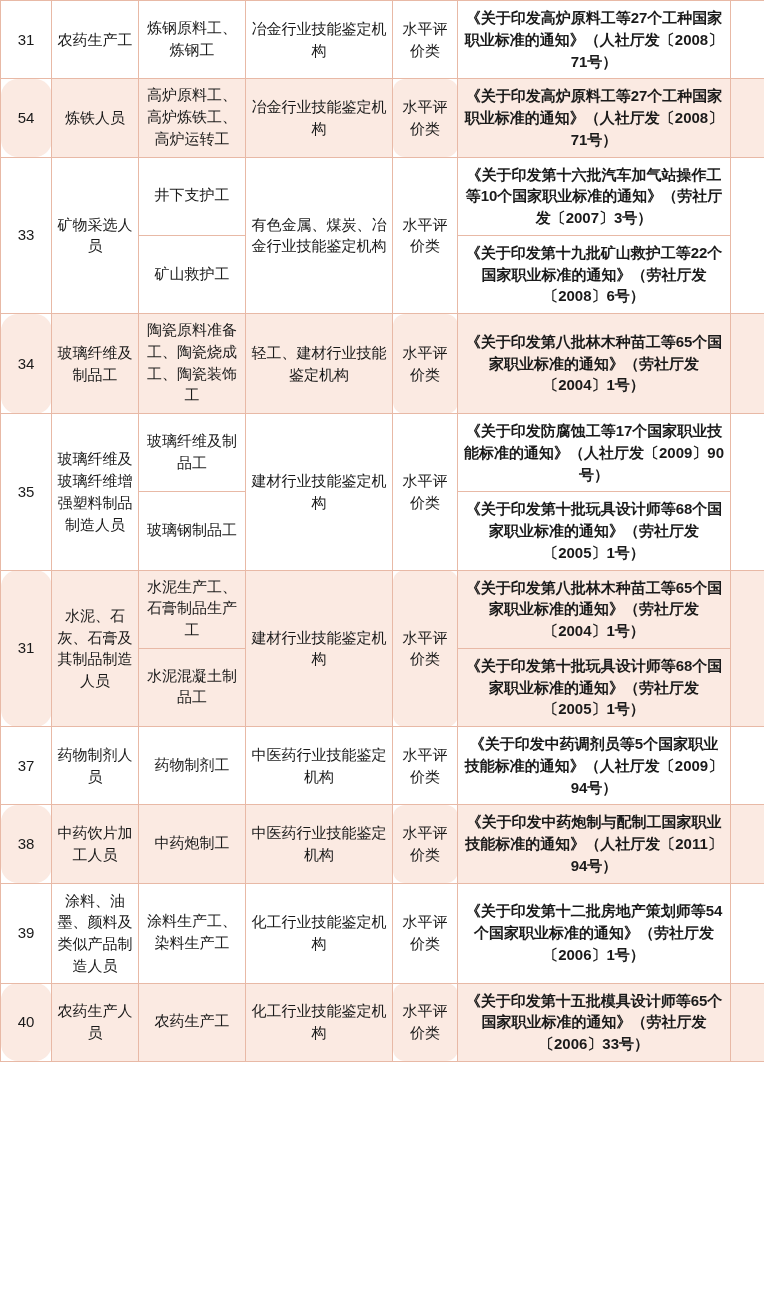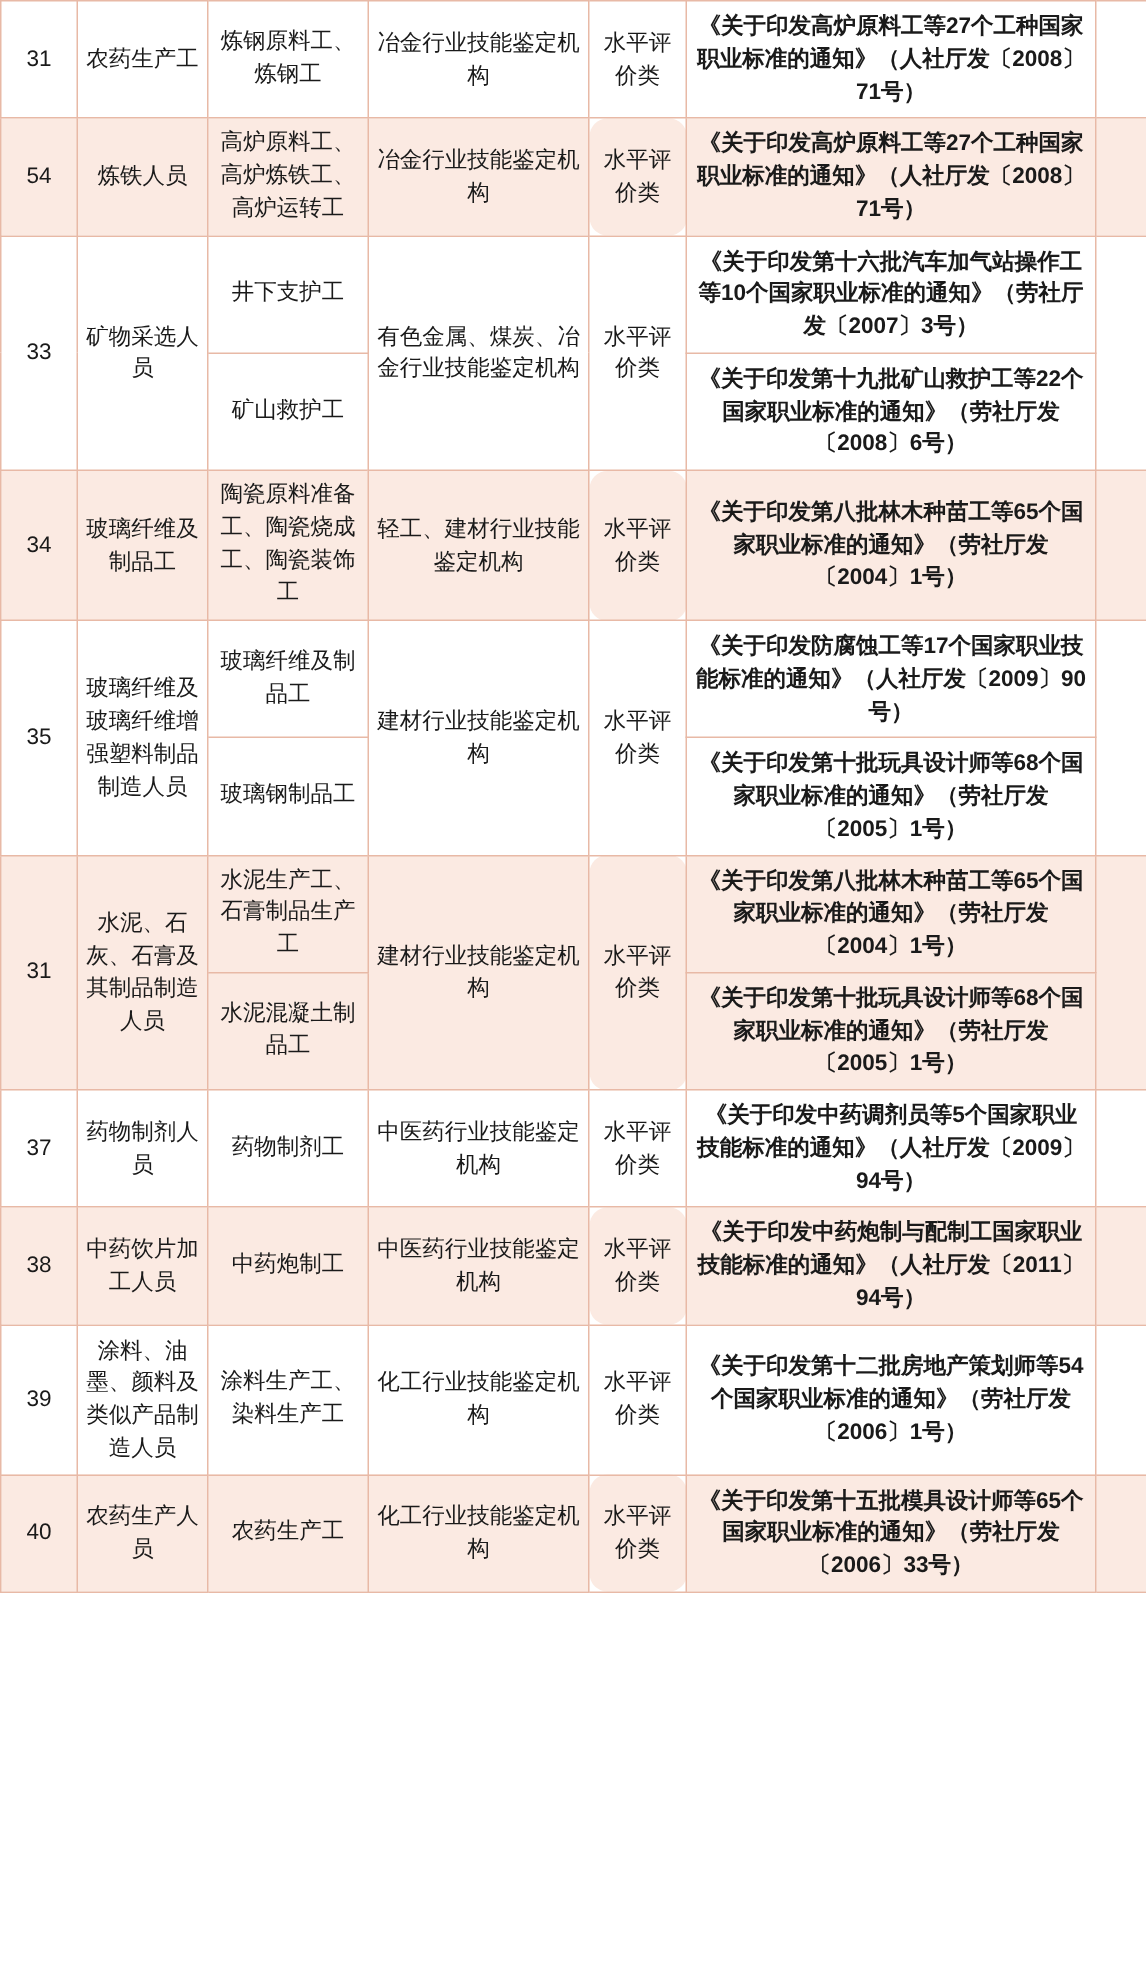--- a/index.html
+++ b/index.html
@@ -16,21 +16,21 @@
   }
   table.occ-table td{
     border:1px solid #e8b9a6;
     vertical-align:middle;
     text-align:center;
     font-size:15px;
     line-height:1.45;
     padding:6px 5px;
     word-break:break-word;
   }
-  td.c-no{width:40px;}
+  td.c-no{width:40px;border-radius:17px;}
   td.c-name{width:76px;}
   td.c-job{width:96px;font-family:Liberation Serif, serif;}
   td.c-org{width:136px;margin-left:16px;}
   td.c-type{width:54px;border-radius:12px;}
   td.c-doc{width:262px; text-align:left; padding-left:10px; padding-right:10px;font-weight:bold;}
   td.c-tail{width:86px;}
   tr.shade td{background:#fbeae2;}
   tr.plain td{background:#ffffff;}
 </style>
 </head>

